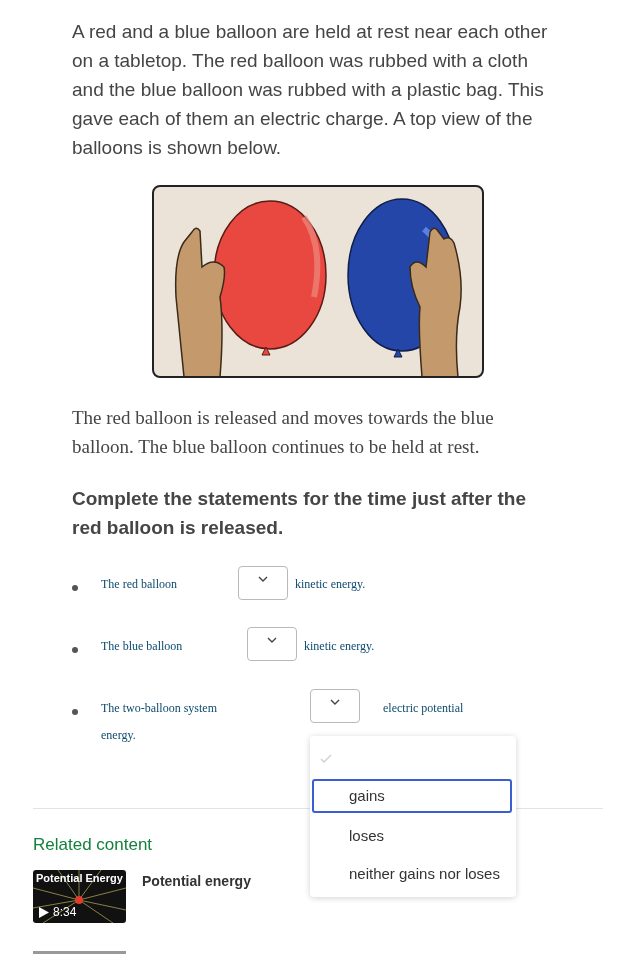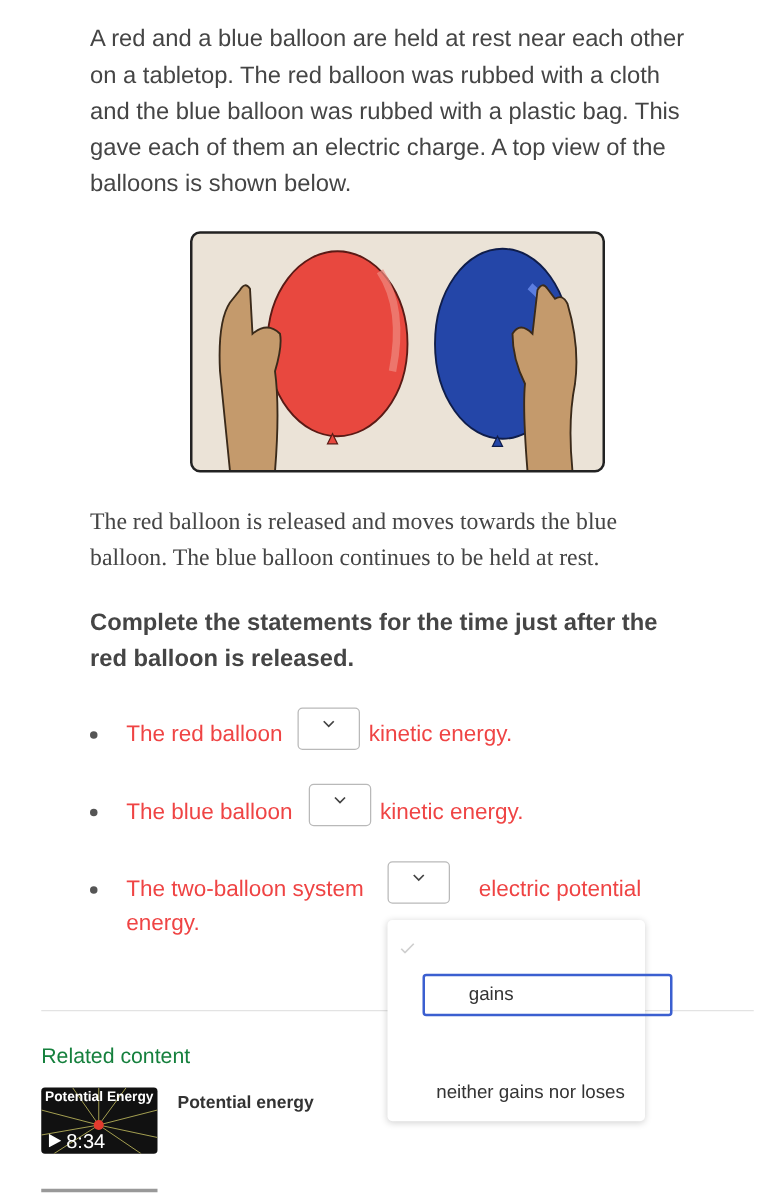--- a/index.html
+++ b/index.html
@@ -3,32 +3,32 @@
 <meta charset="utf-8">
 <style>
   html, body { margin:0; padding:0; background:#ffffff; }
   body { width:620px; height:954px; position:relative; overflow:hidden;
          font-family:"Liberation Sans", sans-serif; color:#3d3d3d; }
   .para { position:absolute; left:72px; width:480px; font-size:19px; line-height:29px; color:#454545; }
   .bold { font-weight:bold; }
   .figure { position:absolute; left:152px; top:185px; width:332px; height:193px;
             border:2px solid #222; border-radius:8px; background:#ebe3d7; overflow:hidden; box-sizing:border-box; }
   .bullet { position:absolute; width:6px; height:6px; border-radius:50%; background:#555; }
-  .stmt-text { position:absolute; left:101px; font-size:18px; color:#ef4444; white-space:nowrap; }
+  .stmt-text { position:absolute; left:101px; font-size:12px; color:#0c4a6e; white-space:nowrap;font-family:Liberation Serif, serif; }
   .select { position:absolute; width:50px; height:34px; border:1px solid #b9b9b9; border-radius:4px; background:#fff; box-sizing:border-box; cursor:pointer; }
   .select .chev { position:absolute; left:50%; top:9px; transform:translateX(-50%); }
   .dropdown { position:absolute; left:310px; top:736px; width:206px; height:161px; background:#fff;
               border-radius:4px; box-shadow:0 1px 6px rgba(0,0,0,0.18); }
   .opt { position:absolute; left:2px; width:200px; height:34px; font-size:15px; color:#333; box-sizing:border-box; padding-left:37px; line-height:34px; }
   .opt.focused { border:2px solid #3b5fd0; border-radius:3px; line-height:30px; padding-left:35px; }
   .divider { position:absolute; left:33px; width:570px; top:808px; height:1px; background:#e3e3e3; }
   .related-label { position:absolute; left:33px; top:835px; font-size:17px; color:#15803d; }
   .thumb { position:absolute; left:33px; top:870px; width:93px; height:53px; background:#111; border-radius:3px; overflow:hidden; }
   .thumb-title { position:absolute; left:3px; top:2px; font-size:11px; font-weight:bold; color:#fff; white-space:nowrap; }
-  .thumb-dur { position:absolute; left:20px; top:35px; font-size:16px; color:#fff; }
+  .thumb-dur { position:absolute; left:20px; top:35px; font-size:12px; color:#fff; }
   .related-title { position:absolute; left:142px; top:873px; font-size:14px; font-weight:bold; color:#333; }
   .thumb2 { position:absolute; left:33px; top:951px; width:93px; height:3px; background:#999; }
 </style>
 </head>
 <body>
 
 <div class="para" style="top:17px;">A red and a blue balloon are held at rest near each other on a tabletop. The red balloon was rubbed with a cloth and the blue balloon was rubbed with a plastic bag. This gave each of them an electric charge. A top view of the balloons is shown below.</div>
 
 <div class="figure">
   <svg width="328" height="189" viewBox="0 0 328 189" aria-label="Top view: a hand holds a red balloon on the left and a hand holds a blue balloon on the right">
@@ -102,15 +102,16 @@
     </svg>
   <span class="thumb-dur">8:34</span>
 </div>
 <div class="related-title">Potential energy</div>
 <div class="thumb2"></div>
 
 <div class="dropdown">
   <svg width="12" height="9" style="position:absolute;left:10px;top:18px;">
       <path d="M1 5 L4 8 L11 1" stroke="#cfcfcf" stroke-width="1.4" fill="none"></path>
     </svg>
-  <div class="opt focused" style="top:43px;margin-left:26px;">gains</div>
+  <div class="opt focused" style="top:43px;">gains</div>
+  <div class="opt" style="top:83px;">loses</div>
   <div class="opt" style="top:121px;">neither gains nor loses</div>
 </div>
 
 </body></html>

